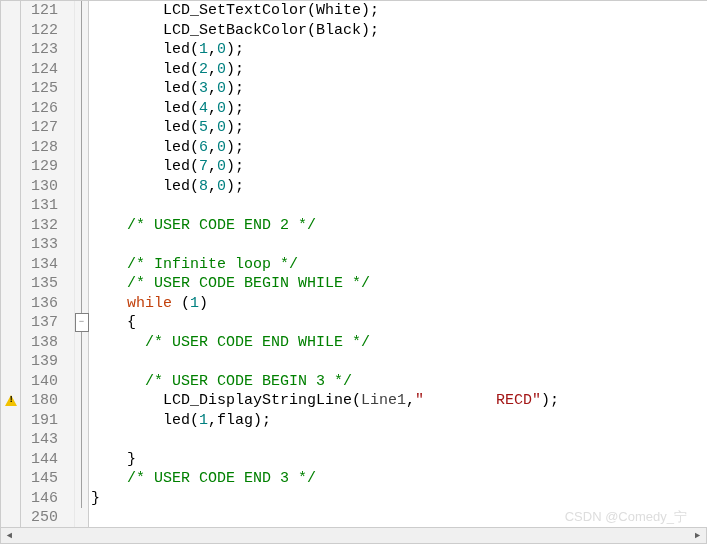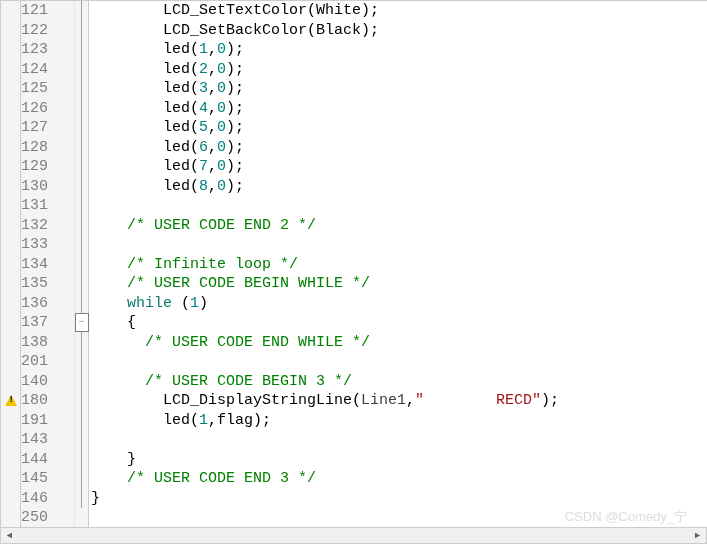--- a/index.html
+++ b/index.html
@@ -1,28 +1,28 @@
 <!DOCTYPE html>
 <html><head>
   <meta charset="utf-8">
   <style>
     * { margin: 0; padding: 0; box-sizing: border-box; }
     html, body { width: 707px; height: 546px; overflow: hidden; font-family: "SimSun", "NSimSun", "Courier New", monospace; font-size: 15px; background: #fff; }
     .editor { display: flex; height: 527px; border-left: 1px solid #ccc; border-top: 1px solid #ccc; }
     .bookmark-col { width: 20px; background: #f4f4f4; border-right: 1px solid #ccc; }
     .bookmark-col .mark { height: 19.5px; display: flex; align-items: center; justify-content: center; }
-    .lineno-col { width: 54px; background: #f4f4f4; border-right: 1px solid #e8e8e8; text-align: left; padding-right: 6px; color: #808080; }
+    .lineno-col { width: 54px; background: #f4f4f4; border-right: 1px solid #e8e8e8; text-align: center; padding-right: 6px; color: #808080; }
     .lineno-col div { height: 19.5px; line-height: 19.5px; }
     .fold-col { width: 14px; background: #f4f4f4; border-right: 1px solid #ccc; display: flex; flex-direction: column; align-items: center; }
     .fold-col div { height: 19.5px; width: 14px; display: flex; align-items: center; justify-content: center; position: relative; }
     .fold-line::before { content: ""; position: absolute; width: 1px; background: #a0a0a0; top: 0; bottom: 0; left: 6px; }
     .fold-box { width: 9px; height: 9px; border: 1px solid #808080; background: #fff; font-size: 9px; line-height: 7px; text-align: center; color: #808080; z-index: 1; }
     .code-col { flex: 1; white-space: pre; }
     .code-col .line { height: 19.5px; line-height: 19.5px; padding-left: 2px; }
-    .c-kw { color: #0f766e; }
+    .c-kw { color: #c2410c; }
     .c-num { color: #008080; }
     .c-cmt { color: #008000; }
     .c-str { color: #a31515; }
     .c-id2 { color: #404040; }
     .warn-icon { width: 0; height: 0; border-left: 6px solid transparent; border-right: 6px solid transparent; border-bottom: 11px solid #f2c200; position: relative; }
     .warn-icon::after { content: "!"; position: absolute; left: -2px; top: 0px; font-size: 9px; color: #000; font-weight: bold; }
     .scrollbar-h { height: 17px; background: #f0f0f0; border: 1px solid #ccc; display: flex; align-items: center; }
     .sb-btn { width: 17px; height: 15px; background: #f0f0f0; display: flex; align-items: center; justify-content: center; font-size: 9px; color: #606060; }
     .sb-track { flex: 1; height: 15px; background: #f0f0f0; }
     .watermark { position: absolute; right: 20px; bottom: 20px; color: #ddd; font-family: Arial, sans-serif; font-size: 13px; pointer-events: none; }
@@ -74,21 +74,21 @@
       <div>129</div>
       <div>130</div>
       <div>131</div>
       <div>132</div>
       <div>133</div>
       <div>134</div>
       <div>135</div>
       <div>136</div>
       <div>137</div>
       <div>138</div>
-      <div>201</div>
+      <div>139</div>
       <div>140</div>
       <div>180</div>
       <div>191</div>
       <div>143</div>
       <div>144</div>
       <div>145</div>
       <div>146</div>
       <div>250</div>
     </div>
   <div class="fold-col" id="fold-col">

